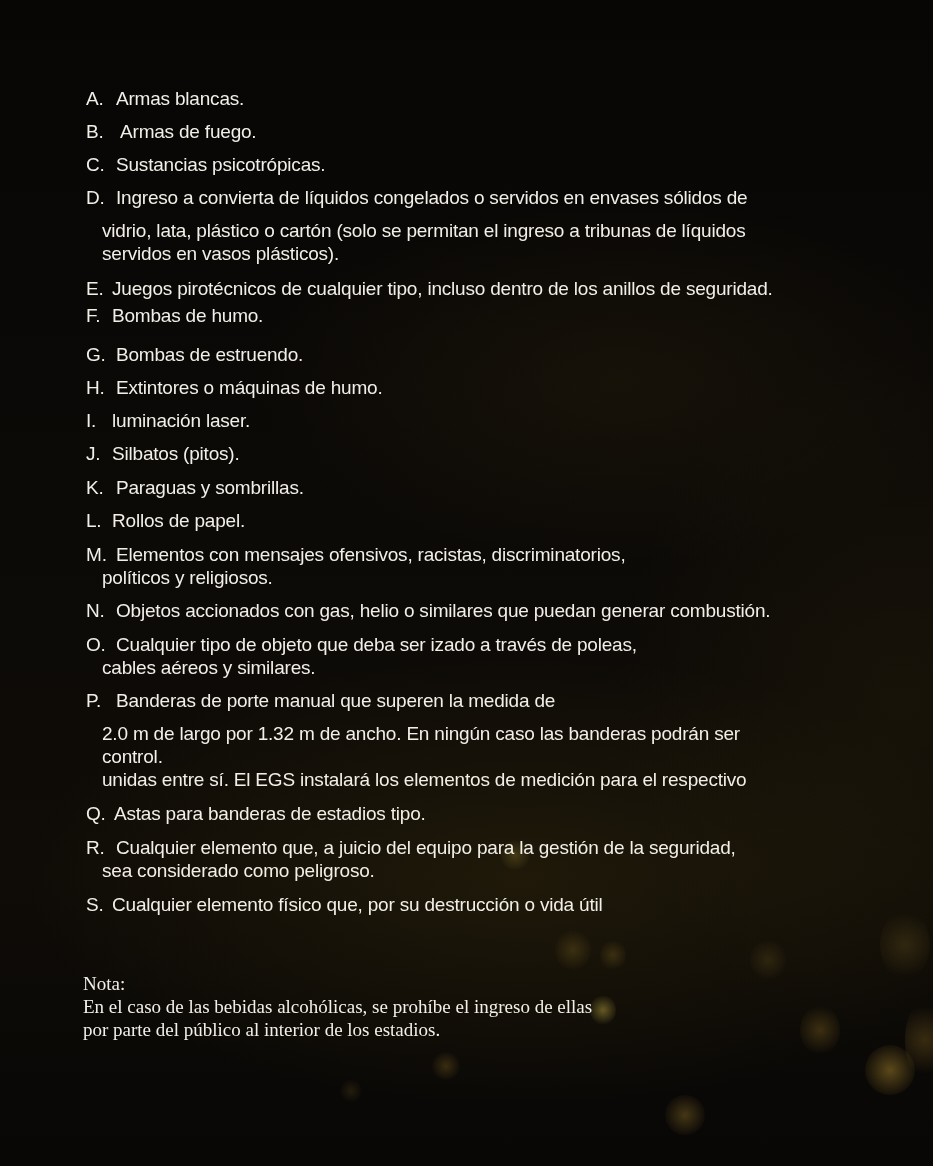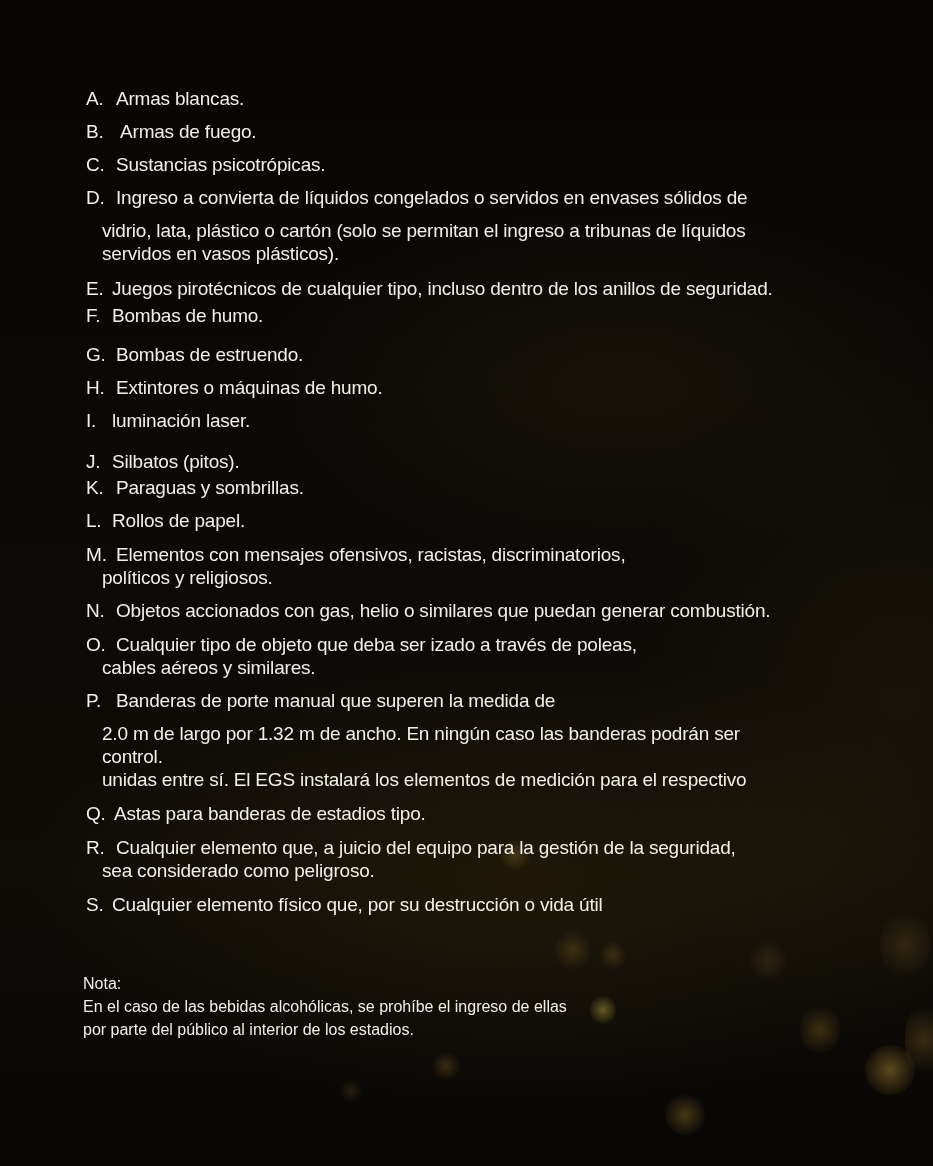--- a/index.html
+++ b/index.html
@@ -49,23 +49,24 @@
       margin-right: 8px;
     }
     .item .cont {
       display: block;
       padding-left: 16px;
     }
     .note {
       position: absolute;
       left: 83px;
       top: 972px;
-      font-size: 16px;
+      font-size: 19px;
       line-height: 23px;
       white-space: nowrap;
+      font-family: Liberation Serif, serif;
     }
   </style>
 </head>
 <body>
 
 <div class="bg"></div>
 
 <div class="bokeh" style="left:865px;top:1045px;width:50px;height:50px;background:radial-gradient(circle, rgba(190,150,50,0.45), rgba(150,110,30,0.08) 70%, transparent);"></div>
 <div class="bokeh" style="left:665px;top:1095px;width:40px;height:40px;background:radial-gradient(circle, rgba(180,140,50,0.35), rgba(140,100,30,0.05) 70%, transparent);"></div>
 <div class="bokeh" style="left:432px;top:1052px;width:28px;height:28px;background:radial-gradient(circle, rgba(160,120,40,0.3), transparent 75%);"></div>
@@ -112,21 +113,21 @@
   </div>
 
   <div class="item" style="top:376px;">
     <span class="letter">H.</span><span>Extintores o máquinas de humo.</span>
   </div>
 
   <div class="item" style="top:409px;">
     <span class="letter" style="min-width:18px;">I.</span><span>luminación laser.</span>
   </div>
 
-  <div class="item" style="top:442px;margin-top:8px;">
+  <div class="item" style="top:442px;">
     <span class="letter" style="min-width:18px;">J.</span><span>Silbatos (pitos).</span>
   </div>
 
   <div class="item" style="top:476px;">
     <span class="letter">K.</span><span>Paraguas y sombrillas.</span>
   </div>
 
   <div class="item" style="top:509px;">
     <span class="letter" style="min-width:18px;">L.</span><span>Rollos de papel.</span>
   </div>

